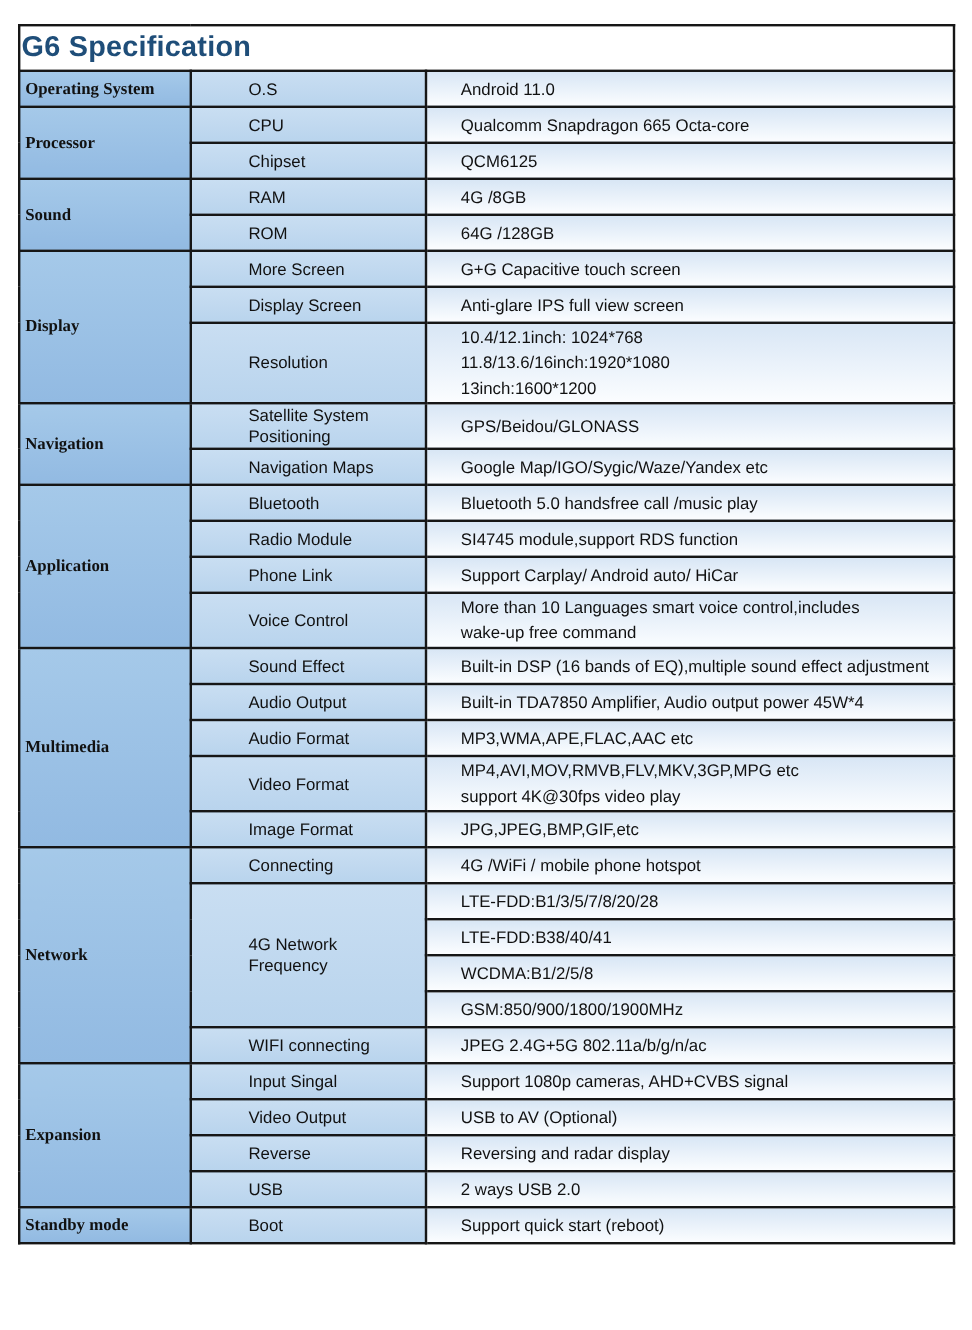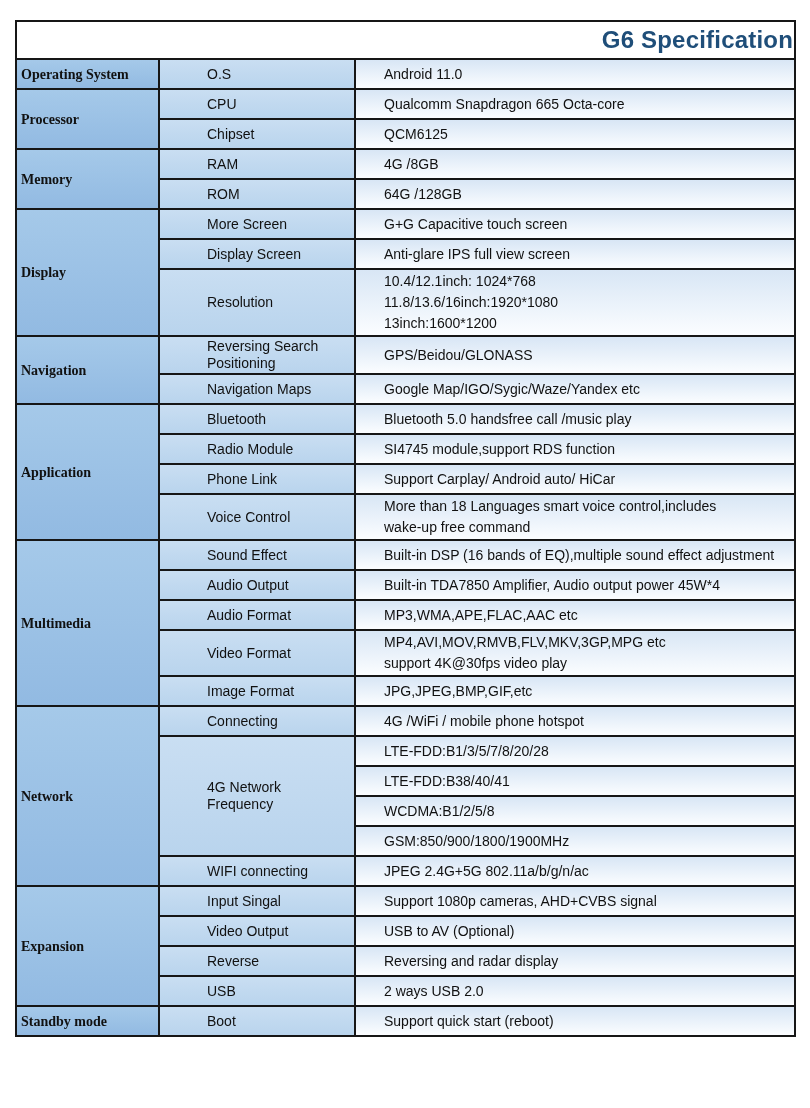--- a/index.html
+++ b/index.html
@@ -30,21 +30,21 @@
   .col-cat   { width: 143px; }
   .col-label { width: 196px; }
   .col-value { width: 440px; }
   th, td { border: 2px solid var(--border-color); }
   th.title-cell {
     height: 38px;
     background: #ffffff;
     color: var(--title-color);
     font-size: 24px;
     font-weight: bold;
-    text-align: right;
+    text-align: left;
     letter-spacing: 0.2px;
   }
   td {
     height: 30px;
     padding: 1px 4px;
     font-size: 14px;
     line-height: 17px;
     vertical-align: middle;
     text-align: left;
     overflow: hidden;
@@ -88,21 +88,21 @@
         <tr>
           <td class="cat-cell" rowspan="2">Processor</td>
           <td class="label-cell" rowspan="1">CPU</td>
           <td class="value-cell">Qualcomm Snapdragon 665 Octa-core</td>
         </tr>
         <tr>
           <td class="label-cell" rowspan="1">Chipset</td>
           <td class="value-cell">QCM6125</td>
         </tr>
         <tr>
-          <td class="cat-cell" rowspan="2">Memory</td>
+          <td class="cat-cell" rowspan="2">Sound</td>
           <td class="label-cell" rowspan="1">RAM</td>
           <td class="value-cell">4G /8GB</td>
         </tr>
         <tr>
           <td class="label-cell" rowspan="1">ROM</td>
           <td class="value-cell">64G /128GB</td>
         </tr>
         <tr>
           <td class="cat-cell" rowspan="3">Display</td>
           <td class="label-cell" rowspan="1">More Screen</td>
@@ -115,21 +115,21 @@
         <tr>
           <td class="label-cell" rowspan="1">Resolution</td>
           <td class="value-cell">
             <div class="value-line">10.4/12.1inch: 1024*768</div>
             <div class="value-line">11.8/13.6/16inch:1920*1080</div>
             <div class="value-line">13inch:1600*1200</div>
           </td>
         </tr>
         <tr>
           <td class="cat-cell" rowspan="2">Navigation</td>
-          <td class="label-cell" rowspan="1">Reversing Search Positioning</td>
+          <td class="label-cell" rowspan="1">Satellite System Positioning</td>
           <td class="value-cell">GPS/Beidou/GLONASS</td>
         </tr>
         <tr>
           <td class="label-cell" rowspan="1">Navigation Maps</td>
           <td class="value-cell">Google Map/IGO/Sygic/Waze/Yandex etc</td>
         </tr>
         <tr>
           <td class="cat-cell" rowspan="4">Application</td>
           <td class="label-cell" rowspan="1">Bluetooth</td>
           <td class="value-cell">Bluetooth 5.0 handsfree call /music play</td>
@@ -138,21 +138,21 @@
           <td class="label-cell" rowspan="1">Radio Module</td>
           <td class="value-cell">SI4745 module,support RDS function</td>
         </tr>
         <tr>
           <td class="label-cell" rowspan="1">Phone Link</td>
           <td class="value-cell">Support Carplay/ Android auto/ HiCar</td>
         </tr>
         <tr>
           <td class="label-cell" rowspan="1">Voice Control</td>
           <td class="value-cell">
-            <div class="value-line">More than 18 Languages smart voice control,includes</div>
+            <div class="value-line">More than 10 Languages smart voice control,includes</div>
             <div class="value-line">wake-up free command</div>
           </td>
         </tr>
         <tr>
           <td class="cat-cell" rowspan="5">Multimedia</td>
           <td class="label-cell" rowspan="1">Sound Effect</td>
           <td class="value-cell">Built-in DSP (16 bands of EQ),multiple sound effect adjustment</td>
         </tr>
         <tr>
           <td class="label-cell" rowspan="1">Audio Output</td>

